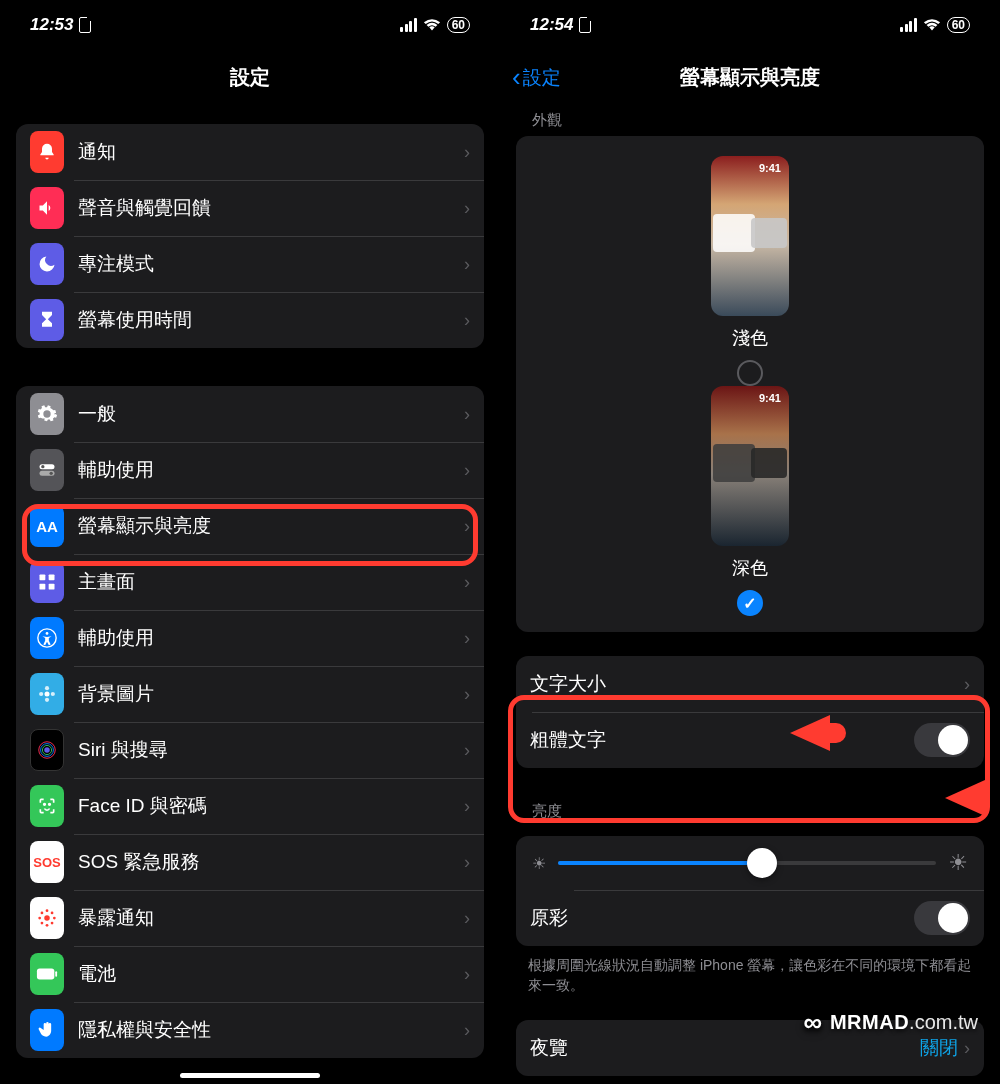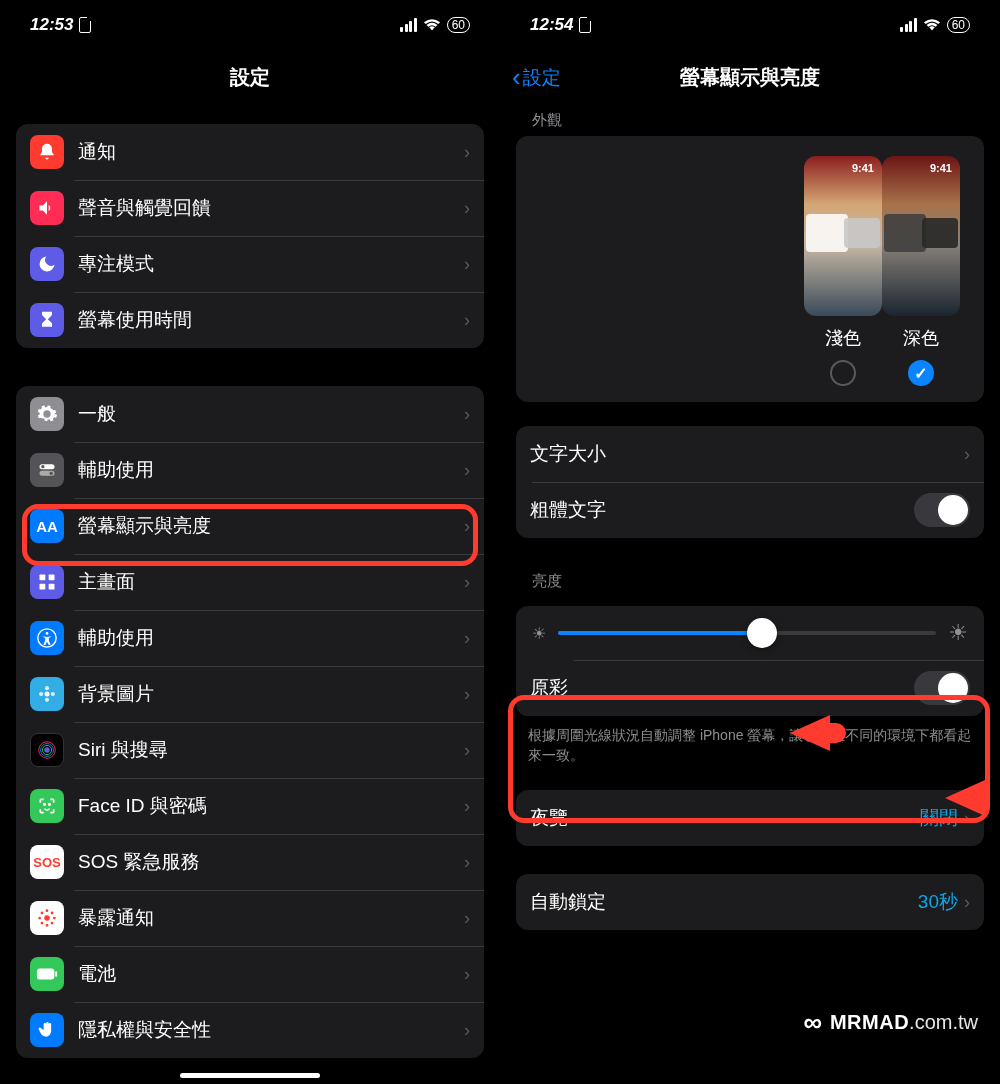--- a/index.html
+++ b/index.html
@@ -42,21 +42,21 @@
   display: flex; align-items: flex-end; gap: 1.5px;
 }
 .signal span { width: 3px; background: #fff; border-radius:1px; }
 .signal span:nth-child(1){height:5px;}
 .signal span:nth-child(2){height:8px;}
 .signal span:nth-child(3){height:11px;}
 .signal span:nth-child(4){height:14px;}
 .wifi-svg { width: 18px; height: 14px; }
 .battery-box {
   border: 1.5px solid #fff; border-radius: 8px;
-  padding: 1px 4px; font-size: 12px; font-weight: 400;
+  padding: 1px 4px; font-size: 12px; font-weight: 700;
   line-height: 1;
 }
 .nav-header {
   height: 55px;
   display: flex;
   align-items: center;
   justify-content: center;
   position: relative;
   font-size: 20px;
   font-weight: 600;
@@ -85,21 +85,21 @@
 }
 .row + .row::before, .row.sep::before {
   content: '';
   position: absolute;
   top: 0; left: 58px; right: 0;
   height: 0.5px;
   background: #3a3a3c;
 }
 .row.noicon + .row.noicon::before { left: 16px; }
 .icon-box {
-  width: 34px; height: 34px;
+  width: 34px; height: 42px;
   border-radius: 8px;
   display: flex; align-items: center; justify-content: center;
   flex-shrink: 0;
   margin-right: 14px;
   font-size: 18px; color: #fff;
 }
 .row-label {
   font-size: 19px;
   flex: 1;
   color: #fff;
@@ -125,22 +125,23 @@
   font-size: 15px;
   padding: 6px 32px 6px 32px;
 }
 .appearance-box {
   background: #1c1c1e;
   border-radius: 12px;
   margin: 0 16px 24px 16px;
   padding: 20px 0 0 0;
 }
 .appearance-options {
-  display: flex; justify-content: flex-end;
+  display: flex; justify-content: center;
   padding: 0 24px 16px 24px;
+  flex-direction: column;
 }
 .appearance-item {
   display: flex; flex-direction: column; align-items: center; gap: 10px;
 }
 .phone-preview {
   width: 78px; height: 160px;
   border-radius: 12px;
   position: relative;
   overflow: hidden;
 }

